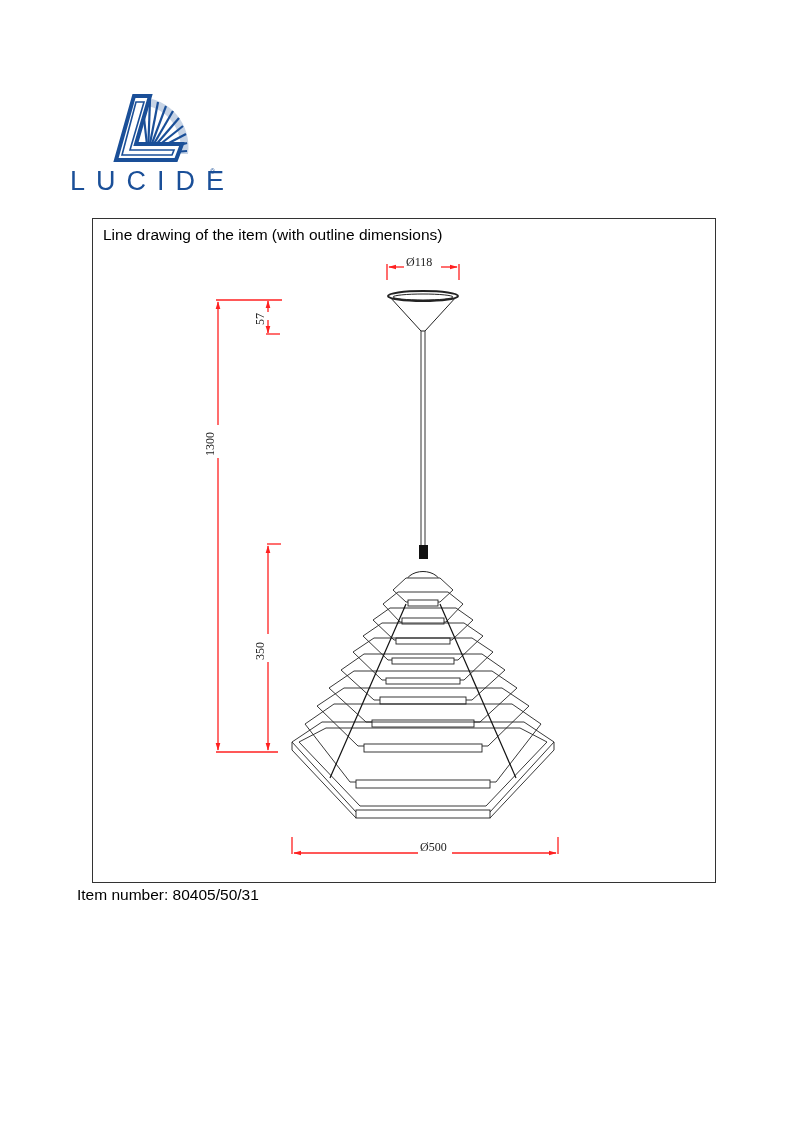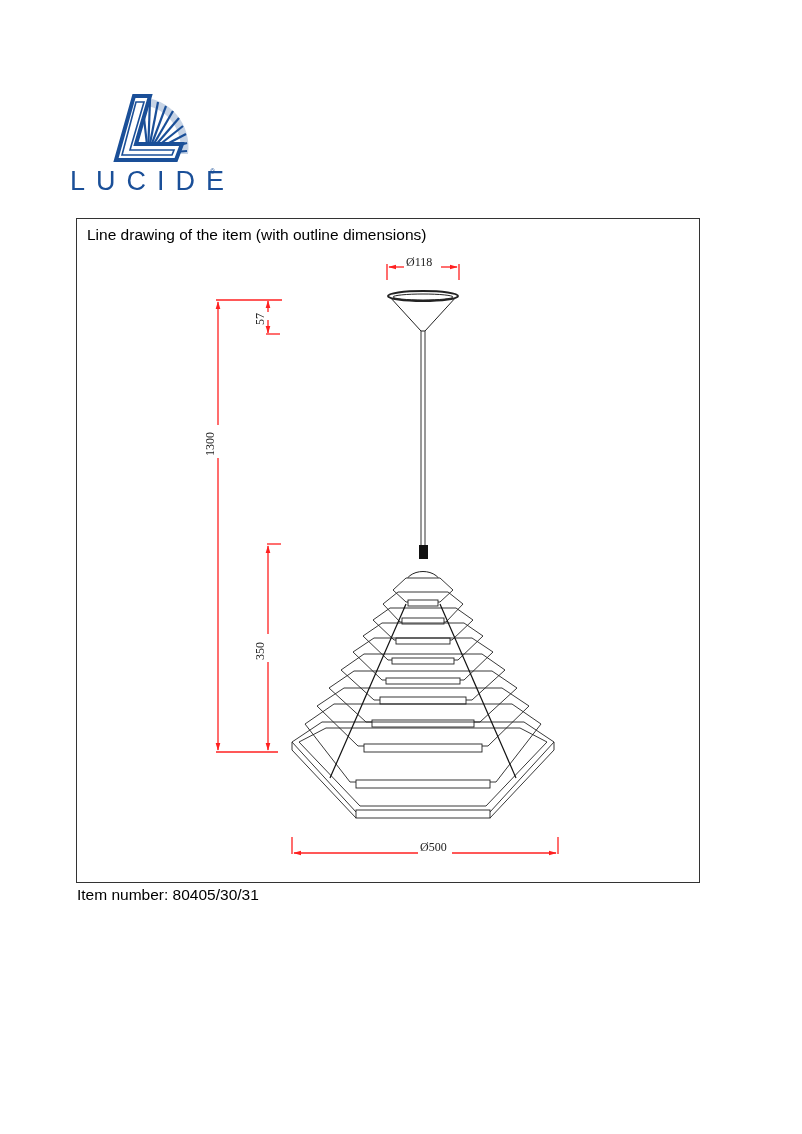--- a/index.html
+++ b/index.html
@@ -1,20 +1,20 @@
 <!DOCTYPE html>
 <html><head>
 <meta charset="utf-8">
 <style>
   html, body { margin: 0; padding: 0; background: #ffffff; }
   body { width: 802px; height: 1134px; position: relative; overflow: hidden; font-family: "Liberation Sans", sans-serif; }
   .logo { position: absolute; left: 70px; top: 92px; width: 170px; height: 105px; }
   .logo-word { position: absolute; left: 0; top: 74px; font-family: "Liberation Sans", sans-serif; font-size: 27px; color: #1a4f98; letter-spacing: 11px; font-weight: normal; }
   .logo-reg { position: absolute; left: 140px; top: 76px; font-size: 7px; color: #1a4f98; }
-  .frame { position: absolute; left: 76px; top: 218px; width: 624px; height: 665px; border: 1.5px solid #333; box-sizing: border-box; }
+  .frame { position: absolute; left: 92px; top: 218px; width: 624px; height: 665px; border: 1.5px solid #333; box-sizing: border-box; }
   .frame-title { position: absolute; left: 10px; top: 7px; font-size: 15.5px; color: #000; }
   .drawing { position: absolute; left: 0; top: 0; }
   .item-number { position: absolute; left: 77px; top: 886px; font-size: 15.5px; color: #000; }
   .dim-text { font-family: "Liberation Serif", serif; font-size: 12px; fill: #222; }
 </style>
 </head>
 <body>
 
 <div class="logo">
   <svg width="170" height="75" viewBox="0 0 170 75" style="position:absolute;left:0;top:0;">
@@ -141,13 +141,13 @@
     <path d="M292 742 L292 750 L356 818" fill="none"></path>
     <path d="M554 742 L554 750 L490 818" fill="none"></path>
   </g>
 
   <g stroke="#111" stroke-width="1.2">
     <line x1="406" y1="604" x2="330" y2="778"></line>
     <line x1="440" y1="604" x2="516" y2="778"></line>
   </g>
 </svg>
 
-<div class="item-number">Item number: 80405/30/31</div>
+<div class="item-number">Item number: 80405/50/31</div>
 
 </body></html>

